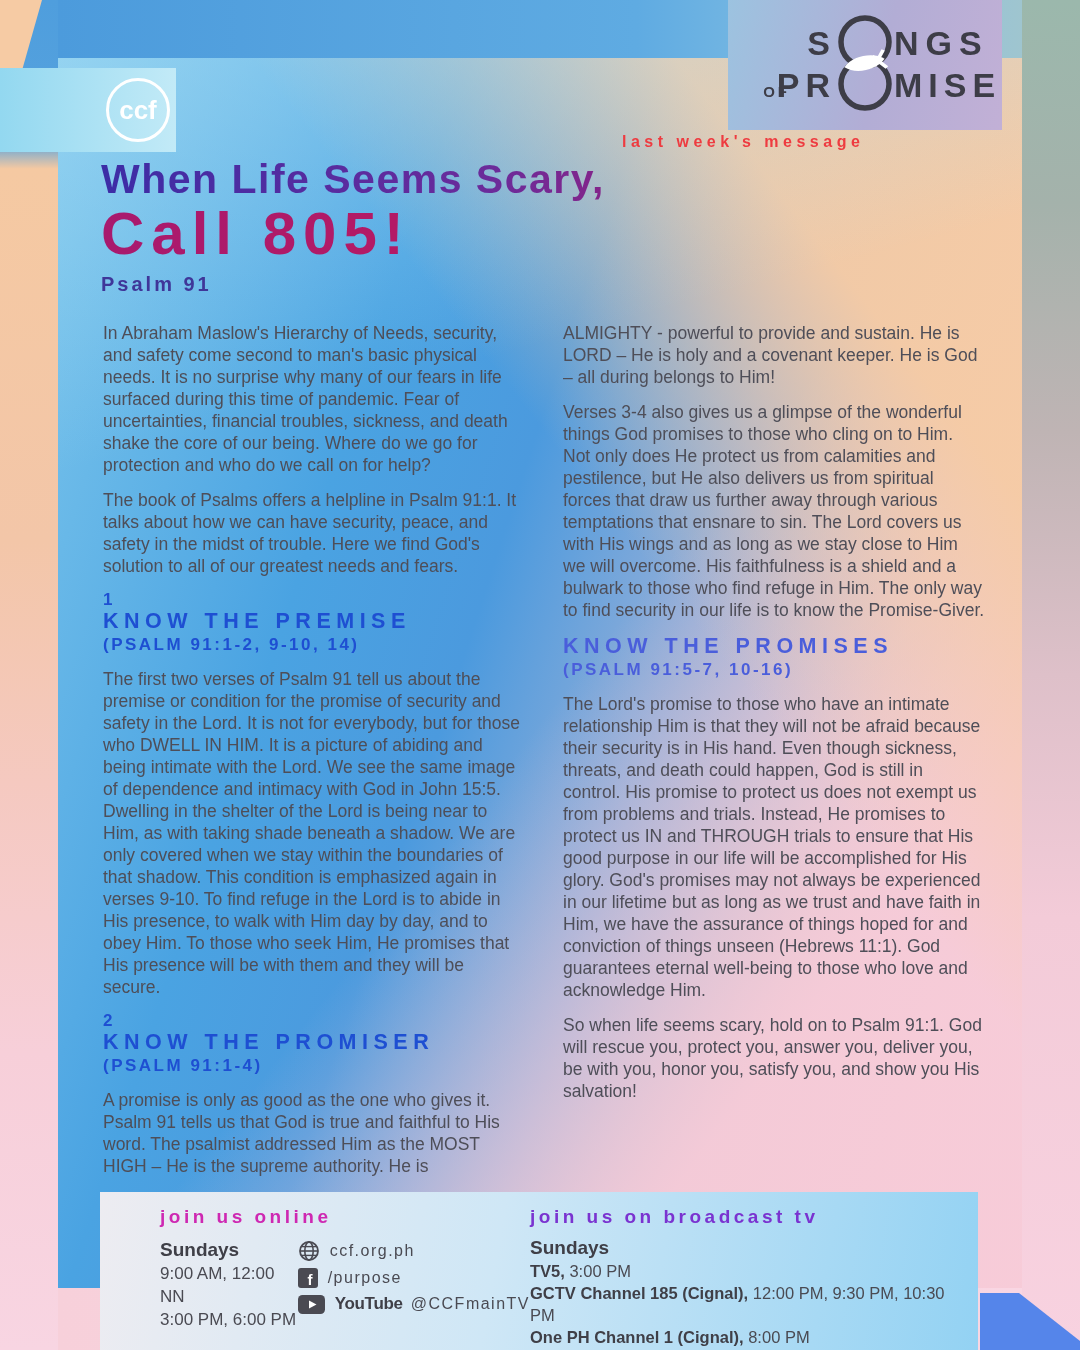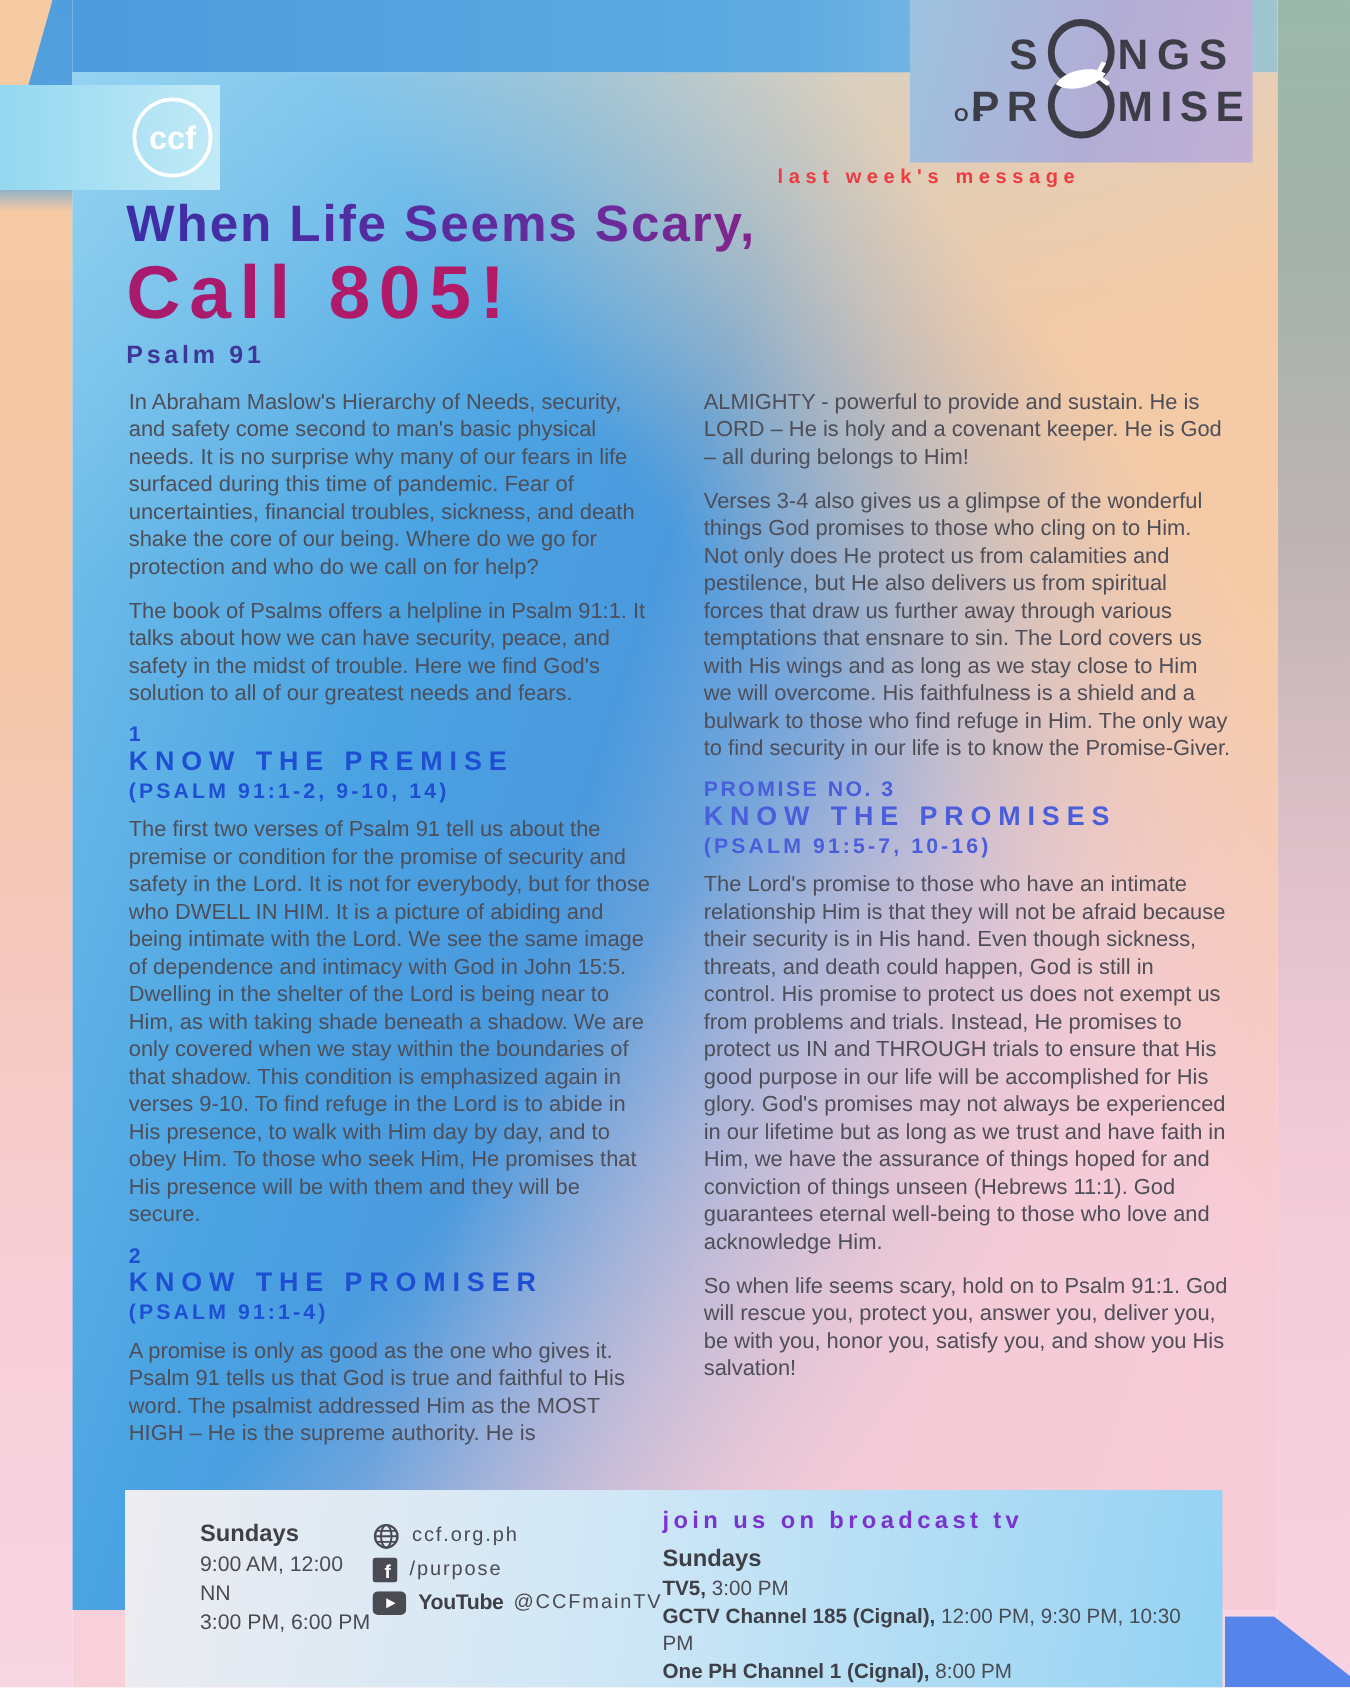--- a/index.html
+++ b/index.html
@@ -52,21 +52,21 @@
     background:linear-gradient(90deg,#3c2da6 0%,#6c2b9a 45%,#a51c72 75%,#c2185c 100%);
     -webkit-background-clip:text;background-clip:text;color:transparent;}
   .title2{font-size:60px;font-weight:bold;letter-spacing:7px;line-height:62px;margin-top:1px;
     background:linear-gradient(90deg,#a81a6e 0%,#c01a5c 70%);
     -webkit-background-clip:text;background-clip:text;color:transparent;}
   .subtitle{font-size:20px;font-weight:bold;color:#3f3699;letter-spacing:3px;margin-top:8px;}
   
   .col{position:absolute;top:310px;font-size:17.5px;line-height:22px;color:var(--body-text);}
   .col-left{left:103px;width:420px;}
   .col-right{left:563px;width:422px;}
-  .col p{margin:0 0 13px 0;}
+  .col p{margin:12px 0 13px 0;}
   .sec{margin:12px 0 8px 0;}
   .sec-num{font-size:17px;font-weight:bold;letter-spacing:2px;line-height:19px;}
   .sec-title{font-size:21.5px;font-weight:bold;letter-spacing:5.5px;line-height:24px;}
   .sec-ref{font-size:17px;font-weight:bold;letter-spacing:2.5px;line-height:23px;}
   .blue{color:var(--heading-blue);}
   .violet{color:var(--heading-violet);}
   
   .footer{position:absolute;left:100px;top:1192px;width:878px;height:158px;
     background:linear-gradient(100deg,#edecf1 0%,#cfe7f6 45%,#93d2f3 100%);}
   .footer-left{position:absolute;left:60px;top:14px;width:370px;}
@@ -143,30 +143,30 @@
       <div class="sec-title">KNOW THE PROMISER</div>
       <div class="sec-ref">(PSALM 91:1-4)</div>
     </div>
     <p>A promise is only as good as the one who gives it. Psalm 91 tells us that God is true and faithful to His word. The psalmist addressed Him as the MOST HIGH – He is the supreme authority. He is</p>
   </div>
 
   <div class="col col-right">
     <p>ALMIGHTY - powerful to provide and sustain. He is LORD – He is holy and a covenant keeper. He is God – all during belongs to Him!</p>
     <p>Verses 3-4 also gives us a glimpse of the wonderful things God promises to those who cling on to Him. Not only does He protect us from calamities and pestilence, but He also delivers us from spiritual forces that draw us further away through various temptations that ensnare to sin. The Lord covers us with His wings and as long as we stay close to Him we will overcome. His faithfulness is a shield and a bulwark to those who find refuge in Him. The only way to find security in our life is to know the Promise-Giver.</p>
     <div class="sec violet">
-      <div class="sec-num">PROMISE NO. 3</div>
       <div class="sec-title">KNOW THE PROMISES</div>
       <div class="sec-ref">(PSALM 91:5-7, 10-16)</div>
     </div>
     <p>The Lord's promise to those who have an intimate relationship Him is that they will not be afraid because their security is in His hand. Even though sickness, threats, and death could happen, God is still in control. His promise to protect us does not exempt us from problems and trials. Instead, He promises to protect us IN and THROUGH trials to ensure that His good purpose in our life will be accomplished for His glory. God's promises may not always be experienced in our lifetime but as long as we trust and have faith in Him, we have the assurance of things hoped for and conviction of things unseen (Hebrews 11:1). God guarantees eternal well-being to those who love and acknowledge Him.</p>
     <p>So when life seems scary, hold on to Psalm 91:1. God will rescue you, protect you, answer you, deliver you, be with you, honor you, satisfy you, and show you His salvation!</p>
   </div>
 
   <div class="footer">
     <div class="footer-left">
+      <div class="f-heading magenta">join us online</div>
       <div class="f-cols">
         <div class="f-sched">
           <div class="f-day">Sundays</div>
           <div class="f-time">9:00 AM, 12:00 NN</div>
           <div class="f-time">3:00 PM, 6:00 PM</div>
         </div>
         <div class="f-social">
           <div class="social-row">
             <span class="icon">
               <svg width="22" height="22" viewBox="0 0 22 22">

